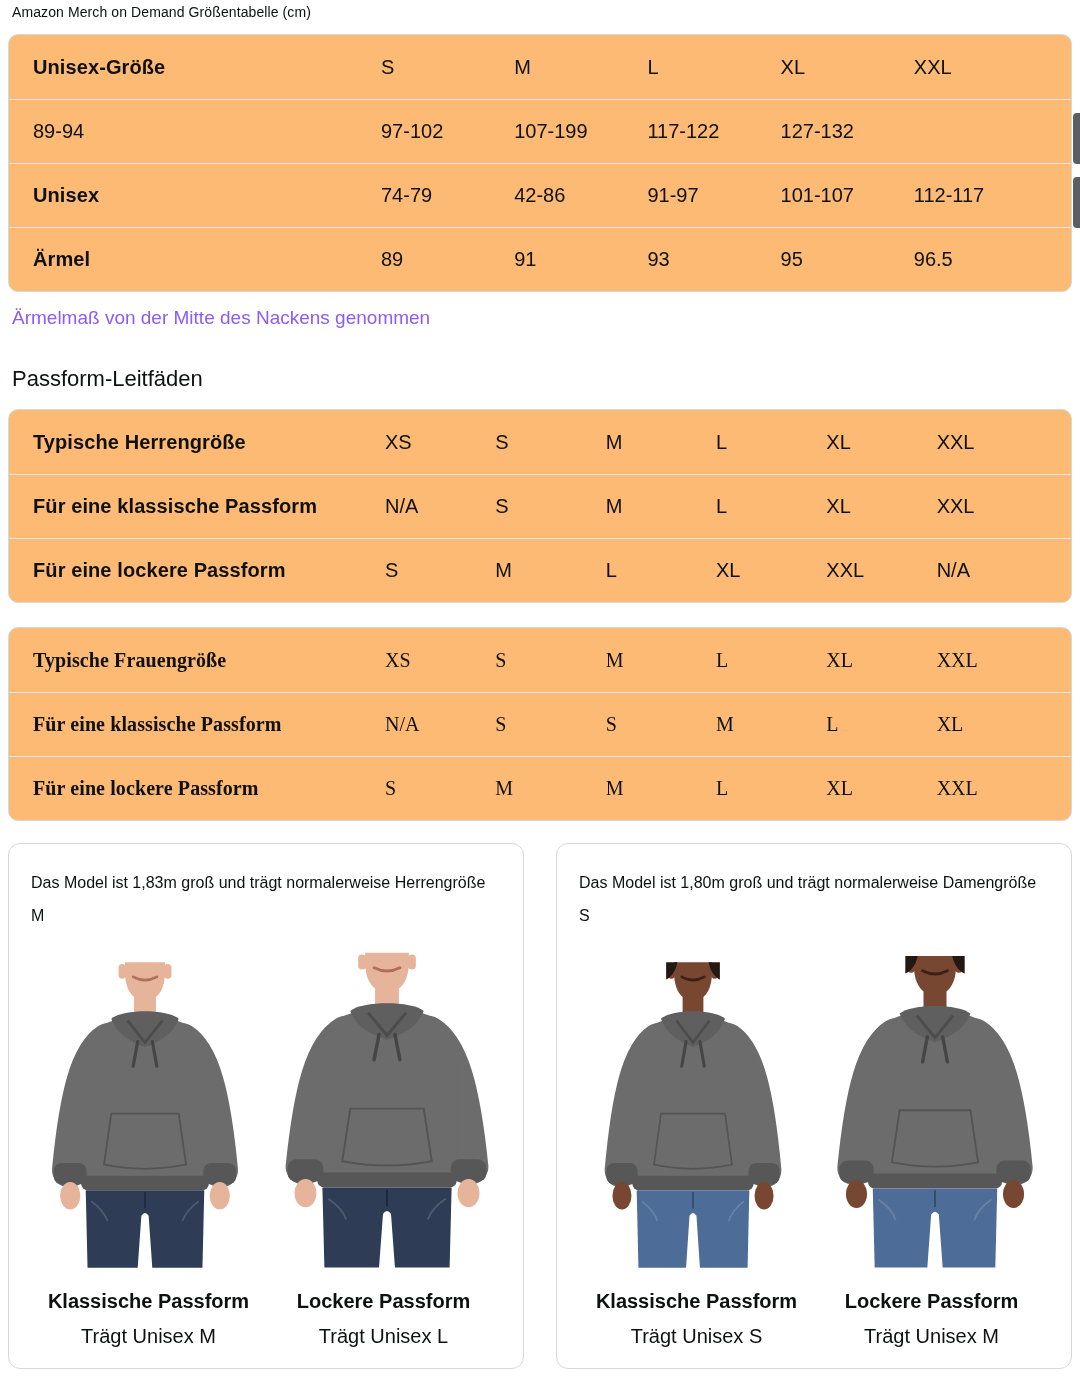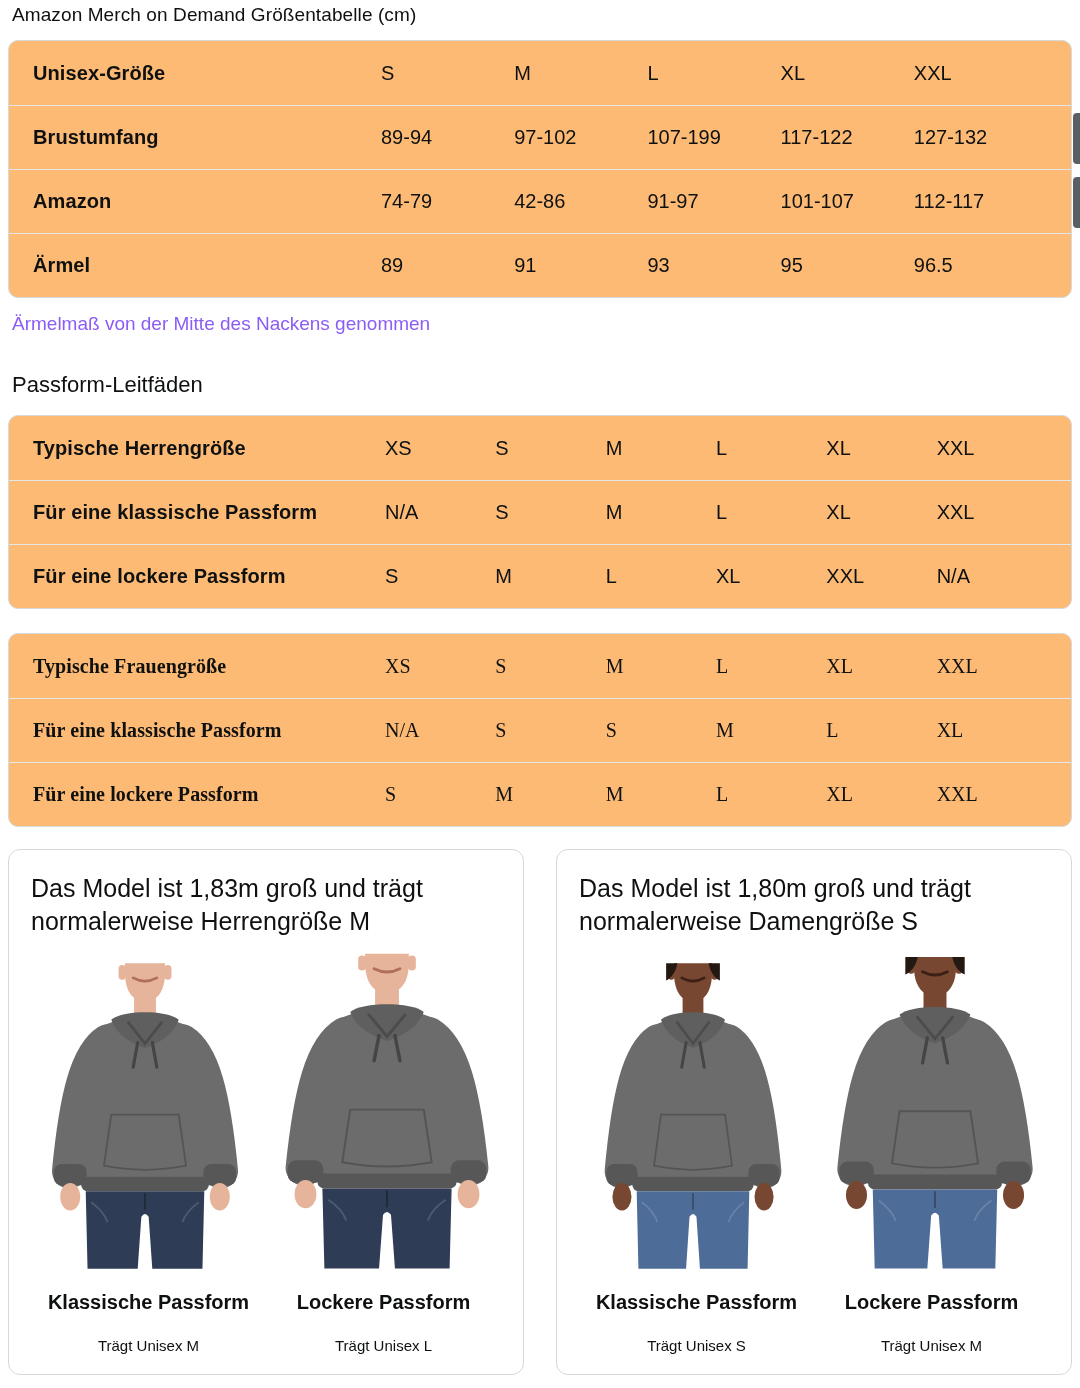--- a/index.html
+++ b/index.html
@@ -7,21 +7,21 @@
   body {
     width: 1080px; height: 1388px;
     font-family: "Liberation Sans", "DejaVu Sans", sans-serif;
     color: #0f1111;
     position: relative;
     overflow: hidden;
   }
   .page { padding: 0 8px; }
 
   .page-title {
-    font-size: 19px; font-weight: 400;
+    font-size: 14px; font-weight: 400;
     margin: 4px 0 0 4px; letter-spacing: .1px;
   }
 
   
   .card-table {
     border: 1px solid #d5d9d9; border-radius: 10px;
     background: #fdba74; overflow: hidden;
   }
   .t-size { margin-top: 14px; }
   .row {
@@ -52,65 +52,64 @@
   .thumb-1 { top: 113px; }
   .thumb-2 { top: 177px; }
 
   
   .cards { display: flex; gap: 32px; margin-top: 22px; }
   .model-card {
     flex: 1; border: 1px solid #d5d9d9; border-radius: 12px;
     padding: 22px 22px 20px 22px; height: 526px;
     display: flex; flex-direction: column;
   }
-  .card-desc { font-size: 25px; line-height: 33px; max-width: 460px; }
+  .card-desc { font-size: 16px; line-height: 33px; max-width: 460px; }
   .figures { display: flex; justify-content: space-between; margin-top: 12px; flex: 1; align-items: flex-end; }
   .figure-art { width: 228px; height: 330px; display:flex; align-items:flex-end; justify-content:center; }
   .figure-art svg { width: 228px; height: 330px; transform-origin: 50% 100%; }
 
   .person-man   { --skin:#e6b49a; --mouth:#b06f58; --jeans:#2e3d55; }
   .person-woman { --skin:#774732; --mouth:#3c2018; --jeans:#4e6c98; }
   .figure-art { --hoodie:#6c6c6c; --hoodie-dk:#5f5f5f; --hoodie-dk2:#575757; }
   .person .hair { display: none; }
   .person-woman .hair { display: block; }
   .fit-loose.person-man svg   { transform: scale(1.09,1.03); }
   .fit-classic.person-woman svg { transform: scale(0.95,1); }
   .fit-loose.person-woman svg { transform: scale(1.05,1.02); }
 
   .captions { display: flex; margin-top: 10px; }
   .caption { flex: 1; text-align: center; }
   .fit-label { font-size: 20px; font-weight: 700; }
-  .size-label { font-size: 15px; font-weight: 400; margin-top: 23px; }
+  .size-label { font-size: 20px; font-weight: 400; margin-top: 12px; }
 </style>
 </head>
 <body style="color: rgb(15, 17, 17);">
 
 <div class="page">
 
   <div class="page-title">Amazon Merch on Demand Größentabelle (cm)</div>
 
   <div class="card-table t-size" style="border-color: rgb(213, 217, 217);">
     <div class="row">
       <div class="row-label">Unisex-Größe</div>
       <div class="cell">S</div>
       <div class="cell">M</div>
       <div class="cell">L</div>
       <div class="cell">XL</div>
       <div class="cell">XXL</div>
     </div>
     <div class="row">
-      <div class="row-label">Brustumfang</div>
       <div class="cell">89-94</div>
       <div class="cell">97-102</div>
       <div class="cell">107-199</div>
       <div class="cell">117-122</div>
       <div class="cell">127-132</div>
     </div>
     <div class="row">
-      <div class="row-label">Amazon</div>
+      <div class="row-label">Unisex</div>
       <div class="cell">74-79</div>
       <div class="cell">42-86</div>
       <div class="cell">91-97</div>
       <div class="cell">101-107</div>
       <div class="cell">112-117</div>
     </div>
     <div class="row">
       <div class="row-label">Ärmel</div>
       <div class="cell">89</div>
       <div class="cell">91</div>

